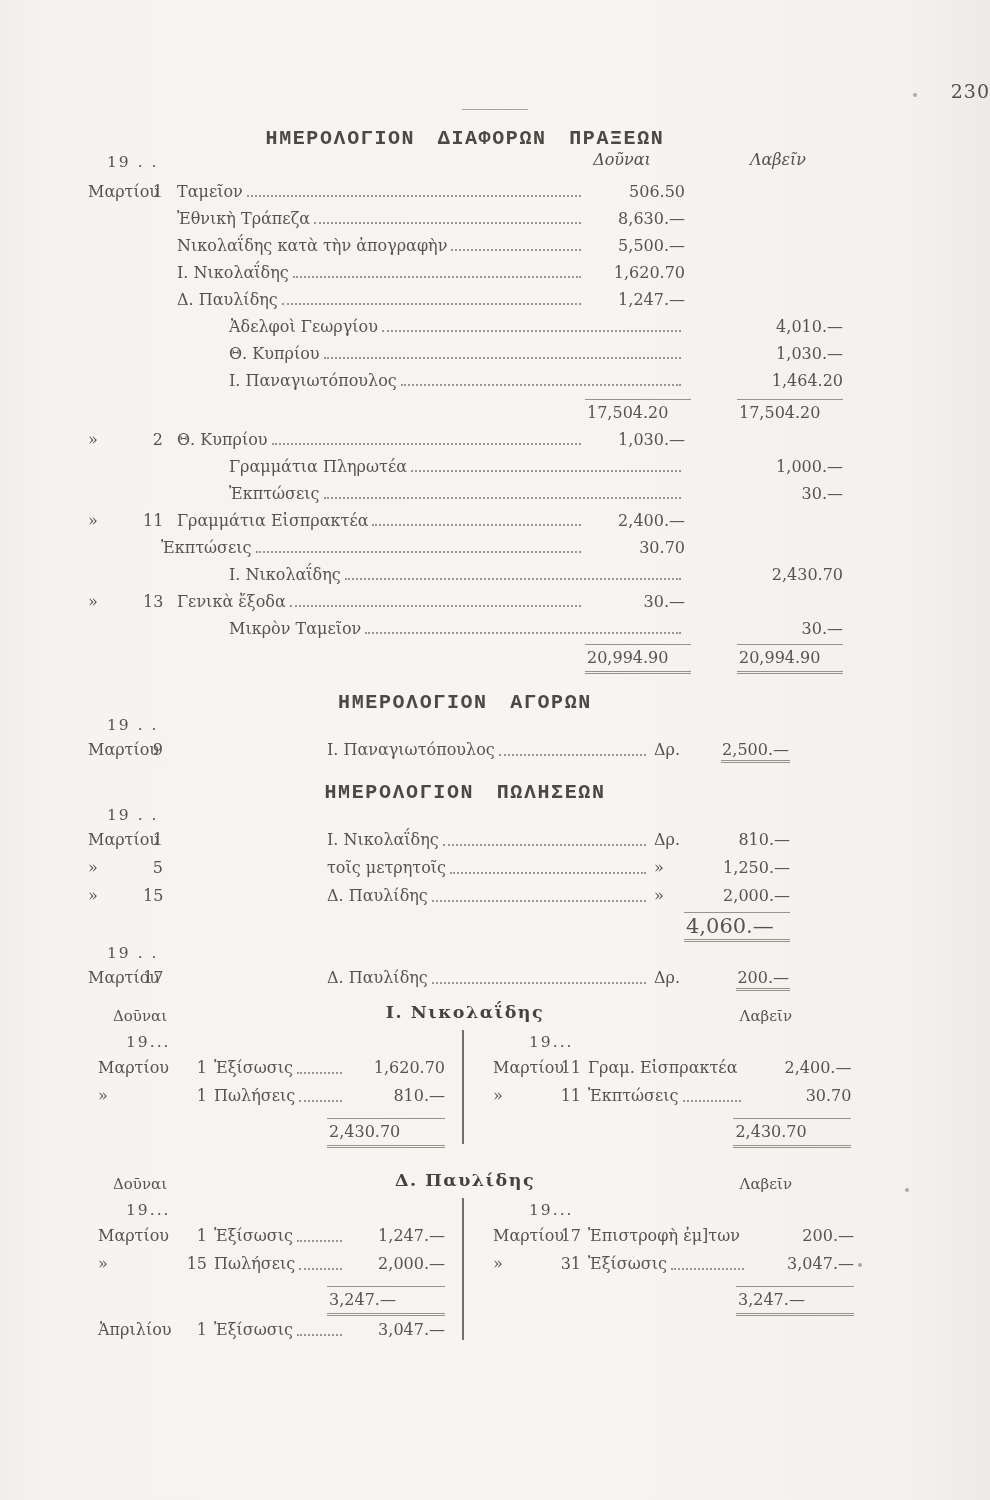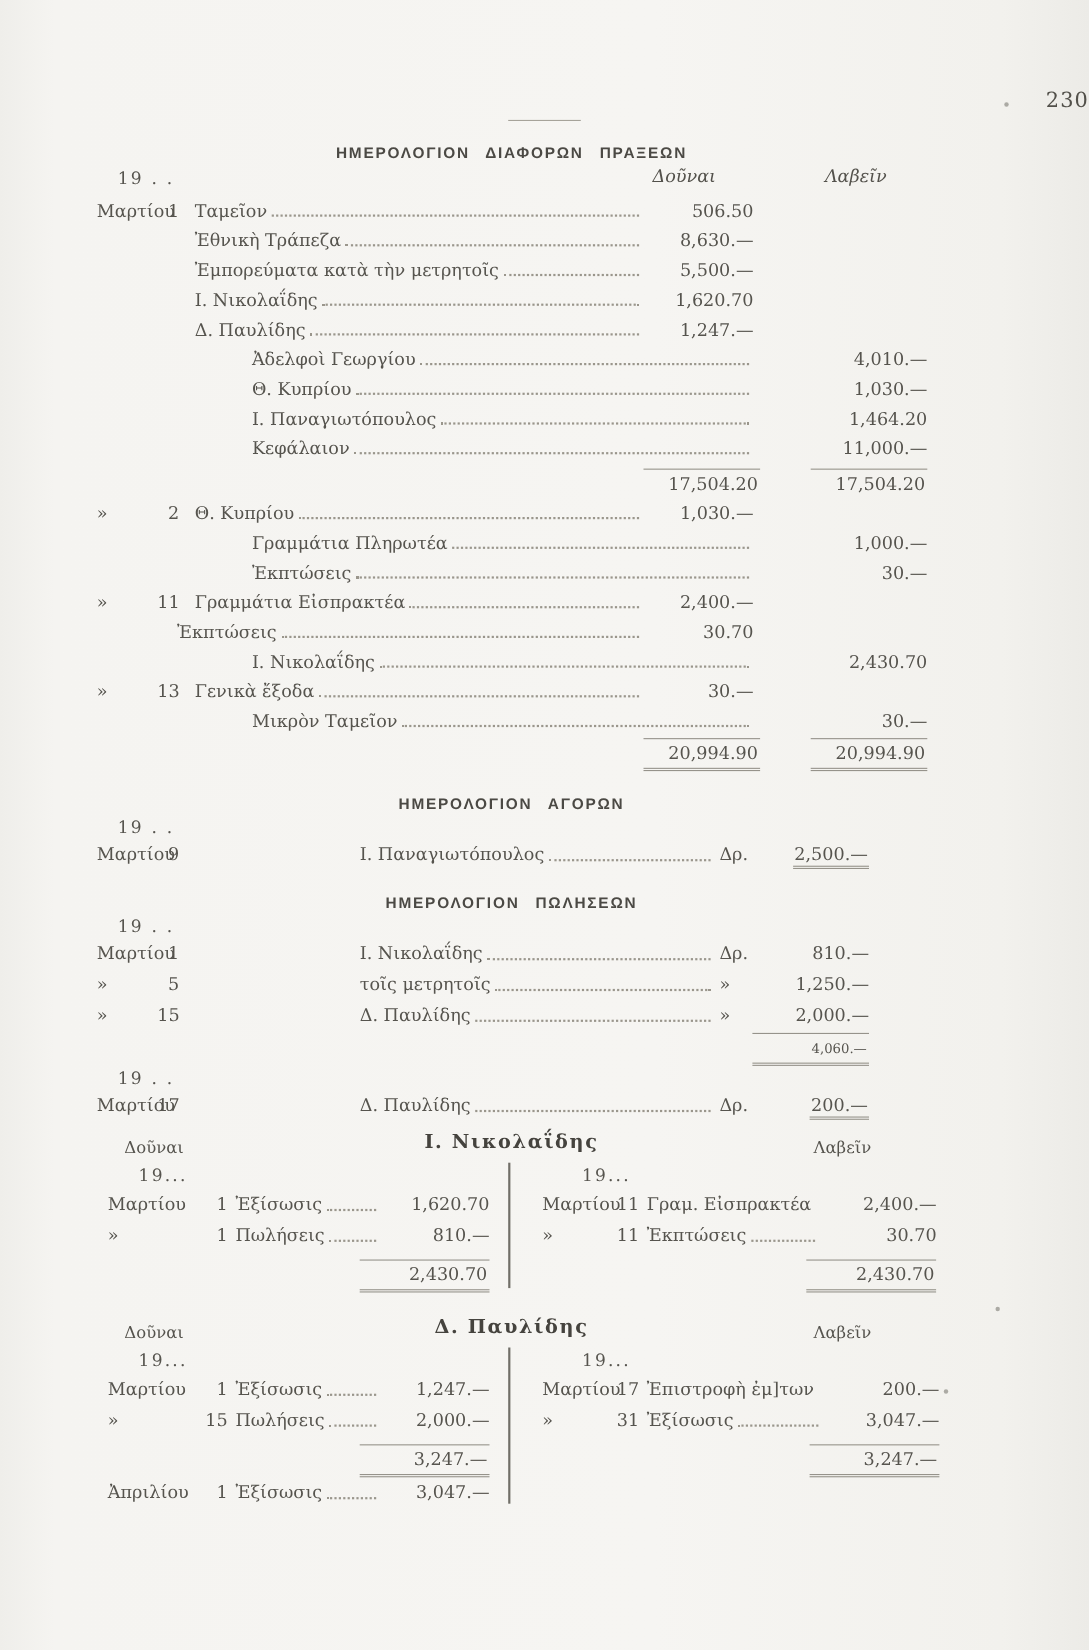--- a/index.html
+++ b/index.html
@@ -3,49 +3,49 @@
 <meta charset="utf-8">
 <style>
 *{margin:0;padding:0;box-sizing:border-box}
 html,body{background:#e9e8e4}
 .page{position:relative;width:990px;height:1500px;overflow:hidden;
   background:linear-gradient(90deg,#efeeea 0%,#f5f4f1 5%,#f6f5f2 60%,#f2f1ed 92%,#ecebe7 100%);
   font-family:"DejaVu Serif","DejaVu Sans",serif;color:#56544e}
 .content{padding:0 145px 0 85px}
 .pagenum{text-align:right;padding-top:80px;font-size:19px;letter-spacing:1px;color:#52504a}
 .pagenum-rule{width:66px;border-bottom:1px solid #a6a39a;margin:7px auto 0}
-.jtitle{font-family:Liberation Sans, sans-serif;font-size:14px;color:#4b4944;
+.jtitle{font-family:Liberation Mono, monospace;font-size:20px;color:#4b4944;
   text-align:center;letter-spacing:1.6px;word-spacing:9px;margin-top:18px;height:22px;line-height:22px;white-space:nowrap}
 .jtitle.long{transform:translateX(-42px)}
 
 .jhead1{position:relative;height:28px;font-size:15.5px}
 .jhead1 .yr{position:absolute;left:22px;top:3px;letter-spacing:2px}
 .jhead1 .lbl{position:absolute;top:0;width:90px;text-align:center;font-style:italic;font-size:16px;color:#53514b}
 .lbl-deb{left:492px}
 .lbl-cred{left:648px}
 .jrow{display:flex;height:27px;line-height:27px;font-size:16px;white-space:nowrap}
 .jm{width:58px;padding-left:3px;flex:none}
 .jd{width:20px;text-align:right;margin-right:14px;flex:none}
 .acc-ind1{margin-left:52px}
 .acc-indneg{margin-left:-16px}
 .jdots{flex:1;align-self:flex-end;height:0;border-bottom:2px dotted #9a968c;margin:0 4px 8px 4px;min-width:10px}
 .tspace{flex:1;min-width:8px}
 .jdeb{width:100px;text-align:right;flex:none}
 .jcred{width:160px;text-align:right;padding-right:2px;flex:none}
 .jtotalrow{display:flex;justify-content:flex-end;height:32px;align-items:flex-end;line-height:24px;font-size:16px}
-.tot{display:inline-block;min-width:106px;text-align:right;border-top:1px solid #96938b;padding:1px 2px 1px}
+.tot{display:inline-block;min-width:106px;text-align:left;border-top:1px solid #96938b;padding:1px 2px 1px}
 .tot-final{border-bottom:3px double #96938b}
 
 .sjyear{margin-left:22px;height:22px;line-height:22px;font-size:15.5px;letter-spacing:2px}
 .sjrow{display:flex;height:28px;line-height:28px;font-size:16px;padding-right:55px;white-space:nowrap}
 .sjgap{width:150px;flex:none}
 .sjcur{width:40px;flex:none;padding-left:4px}
 .sjamt{width:100px;text-align:right;flex:none}
 .ul2{border-bottom:3px double #96938b;padding:0 1px 1px}
-.sjtotalrow{display:flex;justify-content:flex-end;height:32px;align-items:flex-end;line-height:24px;font-size:12px;padding-right:55px}
+.sjtotalrow{display:flex;justify-content:flex-end;height:32px;align-items:flex-end;line-height:24px;font-size:21px;padding-right:55px}
 
 .tacc{margin-top:8px}
 .tacc+.tacc{margin-top:20px}
 .thead{position:relative;height:30px;font-size:15px}
 .thead .dlab{position:absolute;left:28px;top:7px}
 .thead .clab{position:absolute;right:53px;top:7px}
 .thead .tname{position:absolute;left:50%;transform:translateX(-50%);top:2px;font-weight:bold;
   font-size:17.5px;letter-spacing:1.5px;color:#45433e;white-space:nowrap}
 .tbody{display:flex;align-items:stretch}
 .thalf{width:376px;flex:none;display:flex;flex-direction:column}
@@ -98,21 +98,21 @@
             <span class="jm"></span>
             <span class="jd"></span>
             <span class="jacc">Ἐθνικὴ Τράπεζα</span>
             <span class="jdots"></span>
             <span class="jdeb">8,630.—</span>
             <span class="jcred"></span>
           </div>
           <div class="jrow">
             <span class="jm"></span>
             <span class="jd"></span>
-            <span class="jacc">Ἐμπορεύματα κατὰ τὴν μετρητοῖς</span>
+            <span class="jacc">Νικολαΐδης κατὰ τὴν ἀπογραφὴν</span>
             <span class="jdots"></span>
             <span class="jdeb">5,500.—</span>
             <span class="jcred"></span>
           </div>
           <div class="jrow">
             <span class="jm"></span>
             <span class="jd"></span>
             <span class="jacc">Ι. Νικολαΐδης</span>
             <span class="jdots"></span>
             <span class="jdeb">1,620.70</span>
@@ -139,27 +139,20 @@
             <span class="jacc acc-ind1">Θ. Κυπρίου</span>
             <span class="jdots"></span>
             <span class="jcred">1,030.—</span>
           </div>
           <div class="jrow">
             <span class="jm"></span>
             <span class="jd"></span>
             <span class="jacc acc-ind1">Ι. Παναγιωτόπουλος</span>
             <span class="jdots"></span>
             <span class="jcred">1,464.20</span>
-          </div>
-          <div class="jrow">
-            <span class="jm"></span>
-            <span class="jd"></span>
-            <span class="jacc acc-ind1">Κεφάλαιον</span>
-            <span class="jdots"></span>
-            <span class="jcred">11,000.—</span>
           </div>
           <div class="jtotalrow">
             <span class="jdeb"><span class="tot">17,504.20</span></span>
             <span class="jcred"><span class="tot">17,504.20</span></span>
           </div>
           <div class="jrow">
             <span class="jm">»</span>
             <span class="jd">2</span>
             <span class="jacc">Θ. Κυπρίου</span>
             <span class="jdots"></span>

